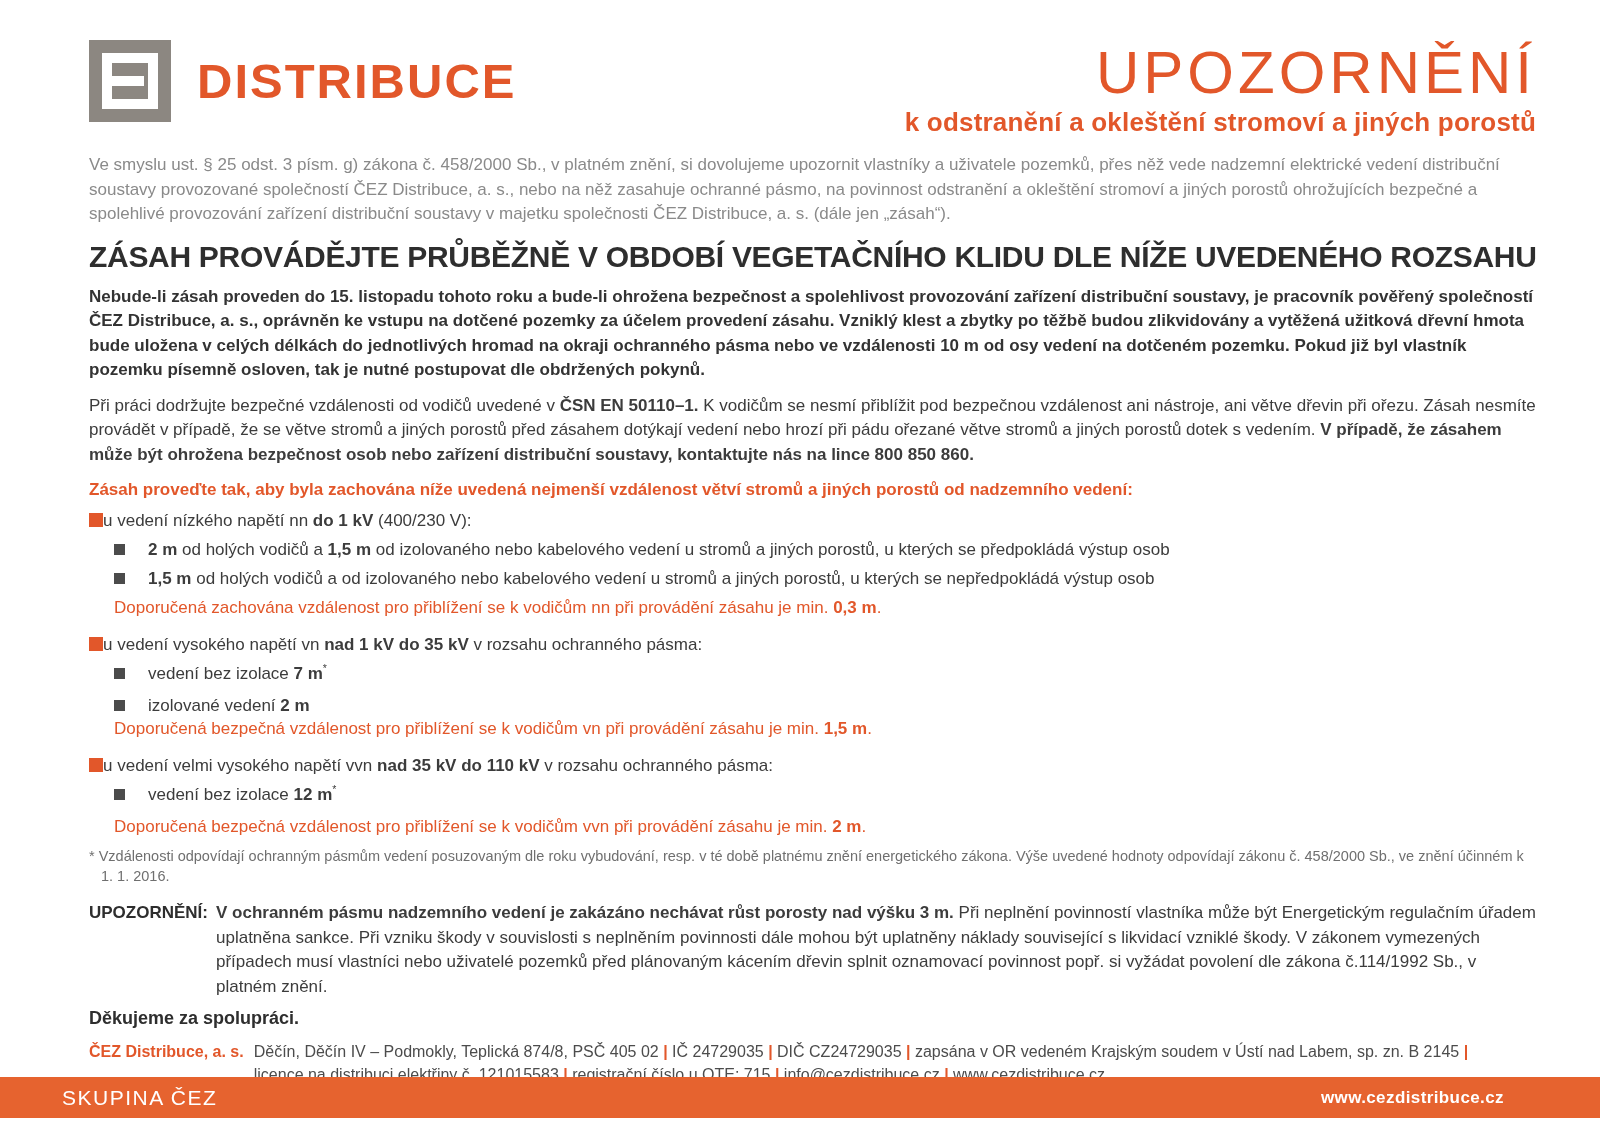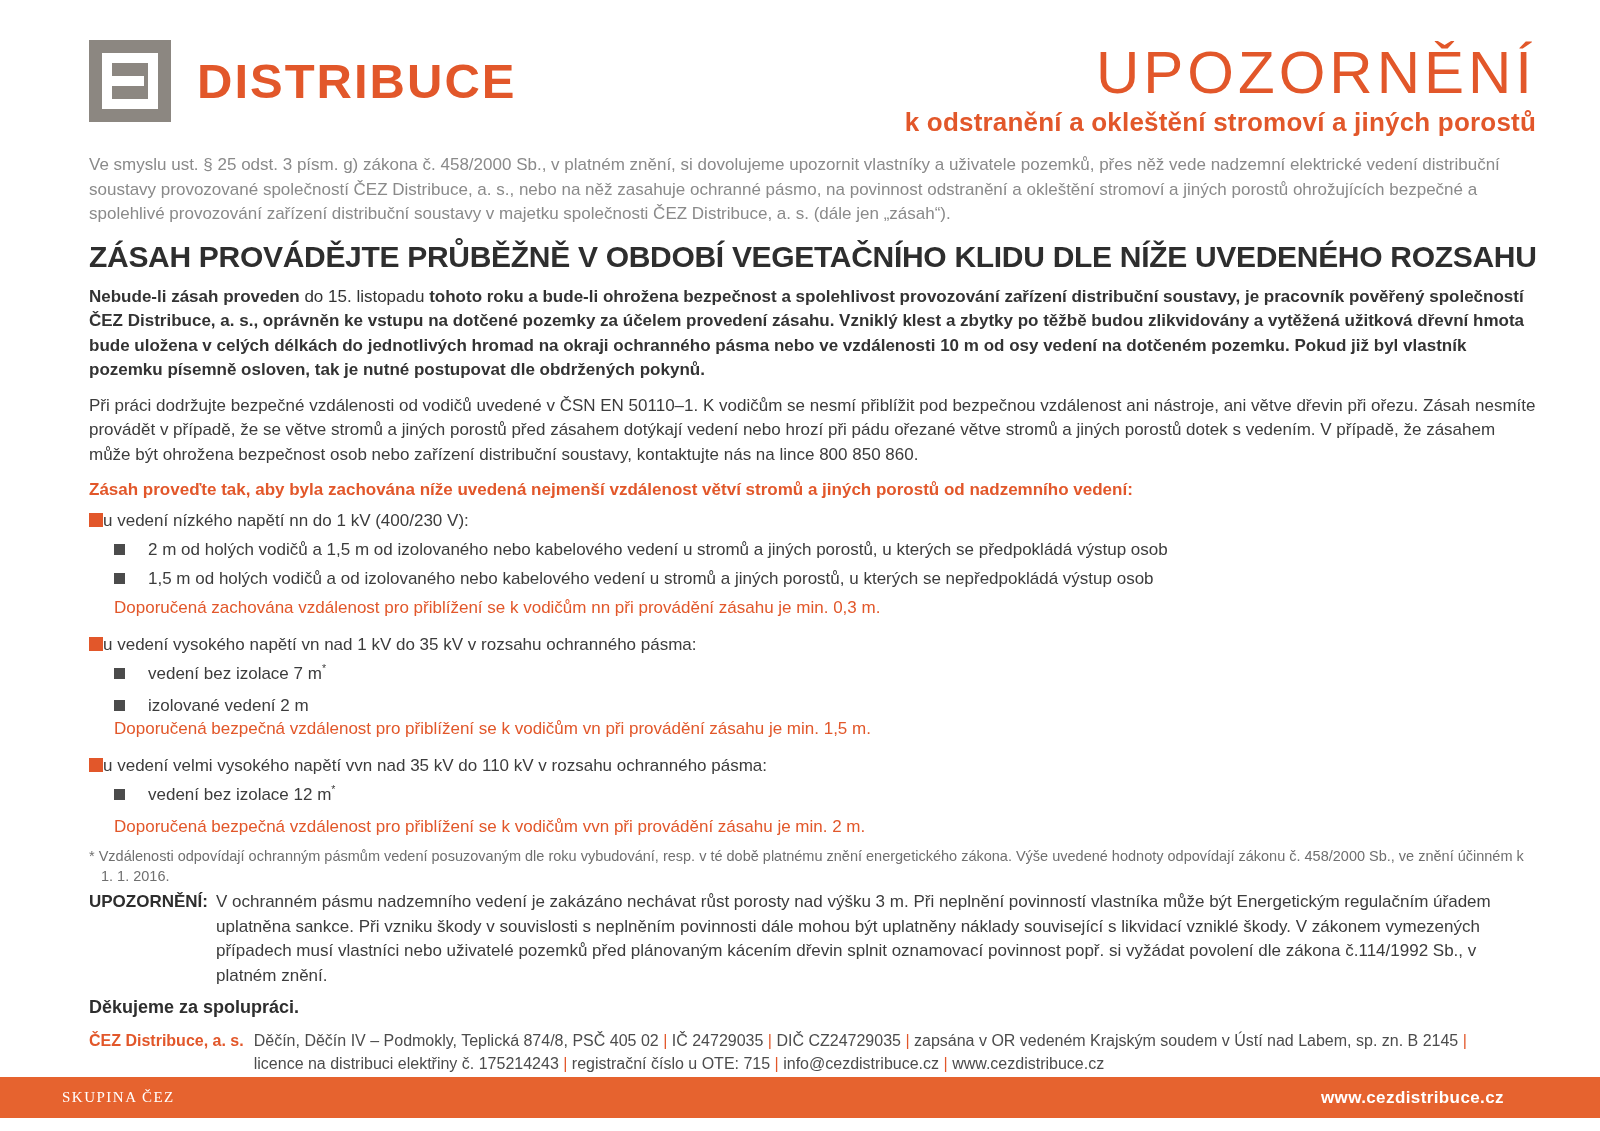--- a/index.html
+++ b/index.html
@@ -11,21 +11,21 @@
     --logo-gray:#8c8781;
   }
   *{margin:0;padding:0;box-sizing:border-box;}
   html,body{background:#fff;}
   body{
     width:1600px;height:1131px;overflow:hidden;position:relative;
     font-family:"Liberation Sans","DejaVu Sans",sans-serif;
     color:var(--ink);
   }
   .page{padding:40px 64px 0 89px;}
-  .b{font-weight:400;}
+  .b{font-weight:700;}
   .accent{color:var(--accent);}
   sup{font-size:62%;line-height:0;}
 
   
   .header{display:flex;justify-content:space-between;align-items:flex-start;}
   .brand{display:flex;align-items:center;gap:26px;}
   .cez-mark{width:82px;height:82px;background:var(--logo-gray);position:relative;flex:0 0 auto;}
   .cez-mark::before{content:"";position:absolute;inset:13px;border:10px solid #fff;}
   .cez-mark::after{content:"";position:absolute;left:13px;top:36px;width:42px;height:10px;background:#fff;}
   .brand-text{color:var(--accent);font-weight:700;font-size:49px;letter-spacing:2px;}
@@ -46,35 +46,35 @@
   .row{display:flex;align-items:flex-start;font-size:17px;line-height:23px;}
   .g-lead{}
   .g-marker{flex:0 0 auto;width:14px;height:14px;background:var(--accent);margin-top:4px;}
   .sub{gap:23px;margin-left:25px;margin-top:6px;}
   .s-marker{flex:0 0 auto;width:11px;height:11px;background:#4b4b4b;margin-top:6px;}
   .note{margin-left:25px;margin-top:8px;font-size:17px;color:var(--accent);}
 
   .footnote{margin-top:9px;color:#6f6f6f;font-size:14.5px;line-height:20px;padding-left:12px;text-indent:-12px;}
 
   
-  .warning{display:flex;margin-top:4px;font-size:17px;line-height:24.5px;}
+  .warning{display:flex;margin-top:15px;font-size:17px;line-height:24.5px;}
   .warning-label{flex:0 0 auto;font-weight:700;color:var(--ink-bold);margin-right:8px;}
   .thanks{margin-top:9px;font-size:18px;font-weight:700;color:var(--ink-bold);}
 
   
   .footer{display:flex;margin-top:11px;font-size:16px;line-height:23px;color:#4c4c4c;}
   .footer-brand{flex:0 0 auto;color:var(--accent);font-weight:700;margin-right:10px;}
   .footer-lines{max-width:1300px;}
 
   
   .bottom-bar{
     position:absolute;left:0;right:0;bottom:13px;height:41px;background:var(--accent-bar);
     display:flex;align-items:center;justify-content:space-between;padding:0 96px 0 62px;color:#fff;
   }
-  .bar-left{font-size:15px;letter-spacing:1.5px;font-family:Liberation Serif, serif;}
+  .bar-left{font-size:21px;letter-spacing:1.5px;}
   .bar-right{font-size:17px;font-weight:700;letter-spacing:0.4px;}
 </style>
 </head>
 <body>
 
 <div class="page">
 
   <div class="header">
     <div class="brand">
       <div class="cez-mark"></div>
@@ -146,21 +146,21 @@
     <span class="warning-label">UPOZORNĚNÍ:</span>
     <span><span class="b">V ochranném pásmu nadzemního vedení je zakázáno nechávat růst porosty nad výšku 3 m.</span><span> Při neplnění povinností vlastníka může být Energetickým regulačním úřadem uplatněna sankce. Při vzniku škody v souvislosti s neplněním povinnosti dále mohou být uplatněny náklady související s likvidací vzniklé škody. V zákonem vymezených případech musí vlastníci nebo uživatelé pozemků před plánovaným kácením dřevin splnit oznamovací povinnost popř. si vyžádat povolení dle zákona č.114/1992 Sb., v platném znění.</span></span>
   </div>
 
   <div class="thanks">Děkujeme za spolupráci.</div>
 
   <div class="footer">
     <span class="footer-brand">ČEZ Distribuce, a. s.</span>
     <span class="footer-lines">
       <span><span>Děčín, Děčín IV – Podmokly, Teplická 874/8, PSČ 405 02 </span><span class="b accent">| </span><span>IČ 24729035 </span><span class="b accent">| </span><span>DIČ CZ24729035 </span><span class="b accent">| </span><span>zapsána v OR vedeném Krajským soudem v Ústí nad Labem, sp. zn. B 2145 </span><span class="b accent">|</span></span><br>
-      <span><span>licence na distribuci elektřiny č. 175214243 </span><span class="b accent">| </span><span>registrační číslo u OTE: 715 </span><span class="b accent">| </span><span>info@cezdistribuce.cz </span><span class="b accent">| </span><span>www.cezdistribuce.cz</span></span>
+      <span><span>licence na distribuci elektřiny č. 121015583 </span><span class="b accent">| </span><span>registrační číslo u OTE: 715 </span><span class="b accent">| </span><span>info@cezdistribuce.cz </span><span class="b accent">| </span><span>www.cezdistribuce.cz</span></span>
     </span>
   </div>
 
 </div>
 
 <div class="bottom-bar">
   <span class="bar-left">SKUPINA ČEZ</span>
   <span class="bar-right">www.cezdistribuce.cz</span>
 </div>
 

